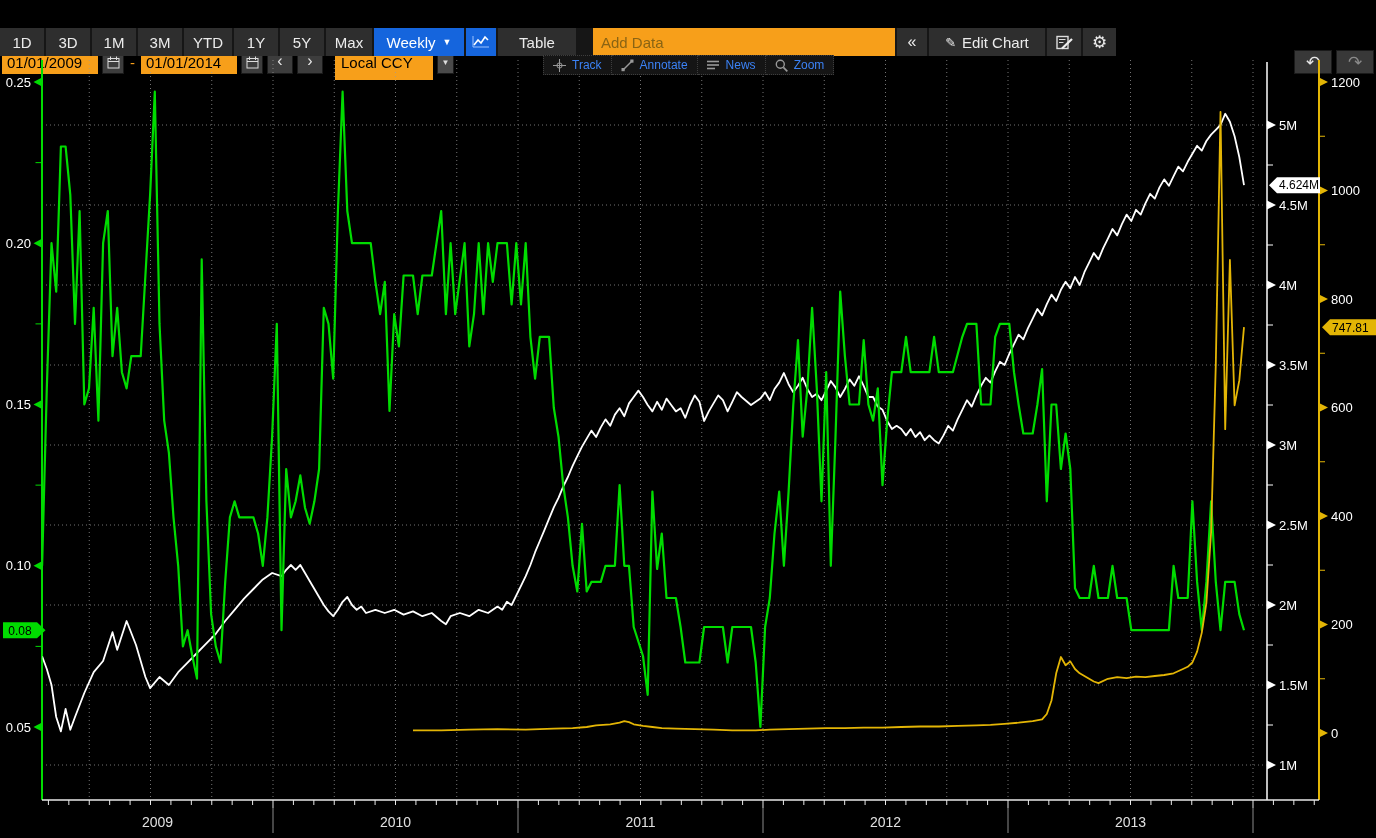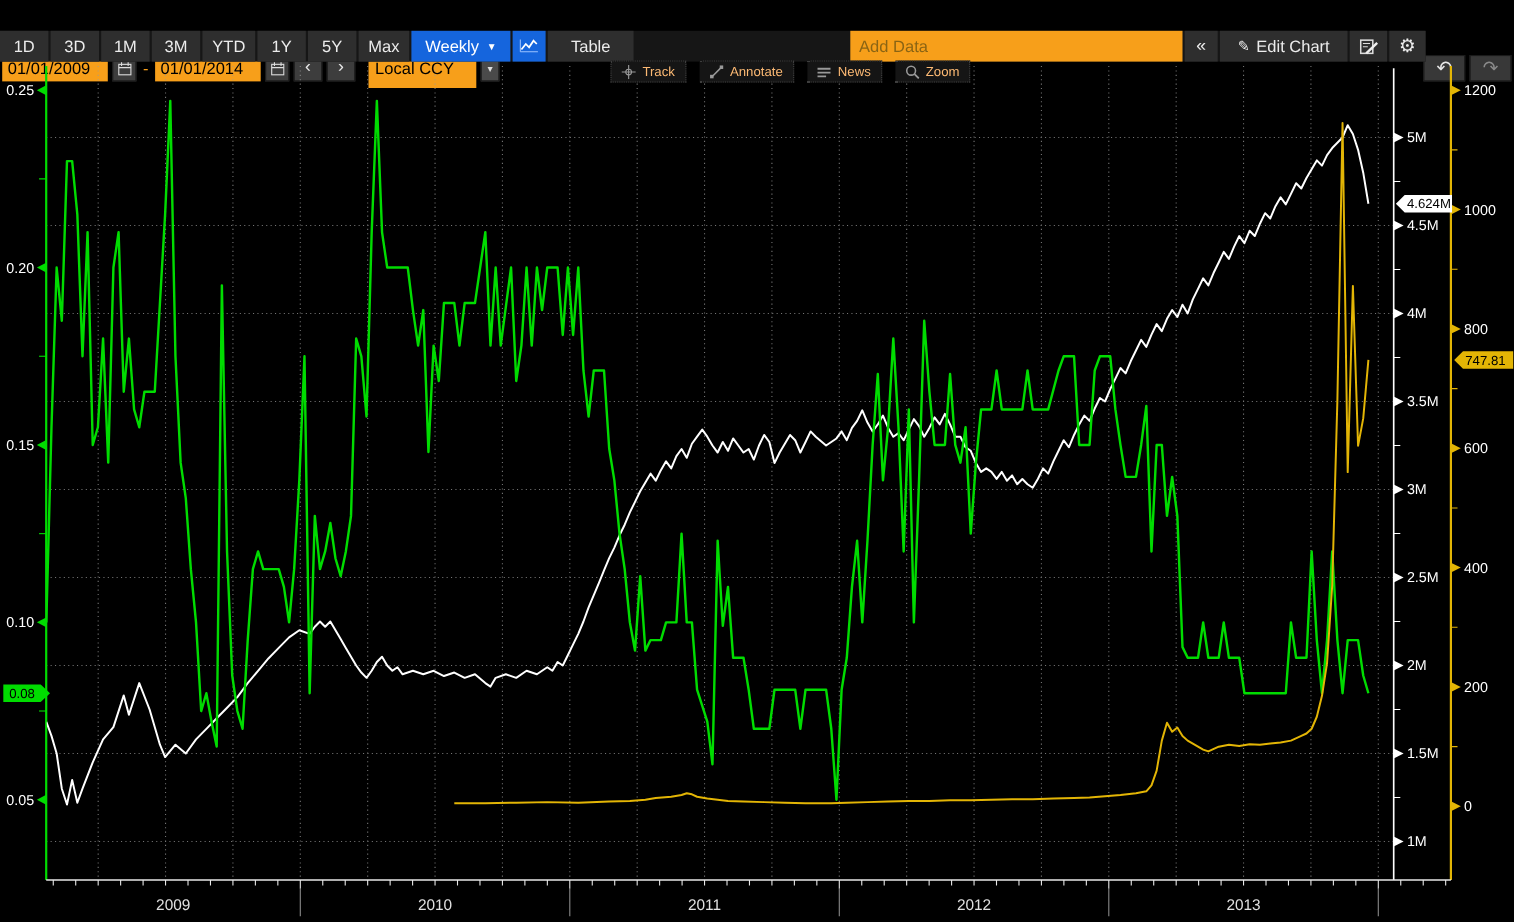--- a/index.html
+++ b/index.html
@@ -15,21 +15,21 @@
   .calbtn{width:22px;}
   .navbtn{width:26px;font-size:16px;line-height:1;padding-bottom:2px;}
   .dash{color:#f79f1a;font-size:15px;margin:0 2px;}
   .ccy{width:98px;height:36px;background:#f79f1a;color:#000;font-size:15px;
     display:flex;align-items:center;padding:0 6px;box-sizing:border-box;cursor:pointer;}
   .ccydd{width:17px;font-size:8px;color:#ddd;background:#4a4a4a;}
   .spacer{flex:1;}
   .histbtn{width:38px;font-size:17px;background:#383838;}
   .histbtn.dim{color:#8a8a8a;}
   
-  .row2{position:absolute;top:28px;left:0;width:1296px;height:28px;background:#161616;
+  .row2{position:absolute;top:28px;left:0;width:1116px;height:28px;background:#161616;
     display:flex;align-items:stretch;gap:2px;box-sizing:border-box;}
   .tb{background:#2e2e2e;color:#ececec;font-size:15px;display:flex;align-items:center;
     justify-content:center;cursor:pointer;white-space:nowrap;box-sizing:border-box;}
   .tb.blue{background:#1565dd;color:#fff;}
   .w44{width:44px}.w48{width:48px}.w46{width:46px}
   .weekly{width:90px;gap:7px;}
   .weekly .arr{font-size:9px;}
   .charticon{width:30px;}
   .tablebtn{width:78px;}
   .adddata{width:302px;background:#f79f1a;border:0;outline:0;font-size:15px;
@@ -37,22 +37,22 @@
   .adddata::placeholder{color:#8a6414;opacity:1;}
   .collapse{width:30px;font-size:16px;}
   .editchart{width:116px;gap:6px;}
   .editchart .pencil{font-size:13px;}
   .iconbtn2{width:34px;}
   .gearbtn{width:33px;font-size:17px;}
   
   .chartwrap{position:absolute;top:56px;left:0;width:1376px;height:782px;}
   svg{display:block;}
   .floatbar{position:absolute;top:-1px;left:543px;display:flex;}
-  .fitem{display:flex;align-items:flex-end;gap:6px;padding:2px 9px;background:#151515;
-    border:1px dotted #3e3e3e;border-left:none;color:#fdba74;font-size:12px;cursor:pointer;margin-left:12px;}
+  .fitem{display:flex;align-items:center;gap:6px;padding:2px 9px;background:#151515;
+    border:1px dotted #3e3e3e;border-left:none;color:#3b82f6;font-size:12px;cursor:pointer;}
   .fitem:first-child{border-left:1px dotted #3e3e3e;}
   text{font-family:"Liberation Sans","DejaVu Sans",sans-serif;}
 </style>
 </head>
 <body>
 
 <div class="app">
 
   <div class="row1">
     <div class="datefield">01/01/2009</div>

